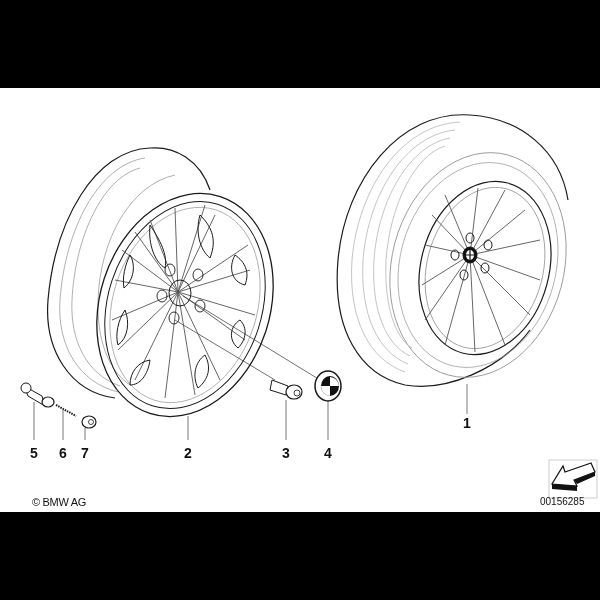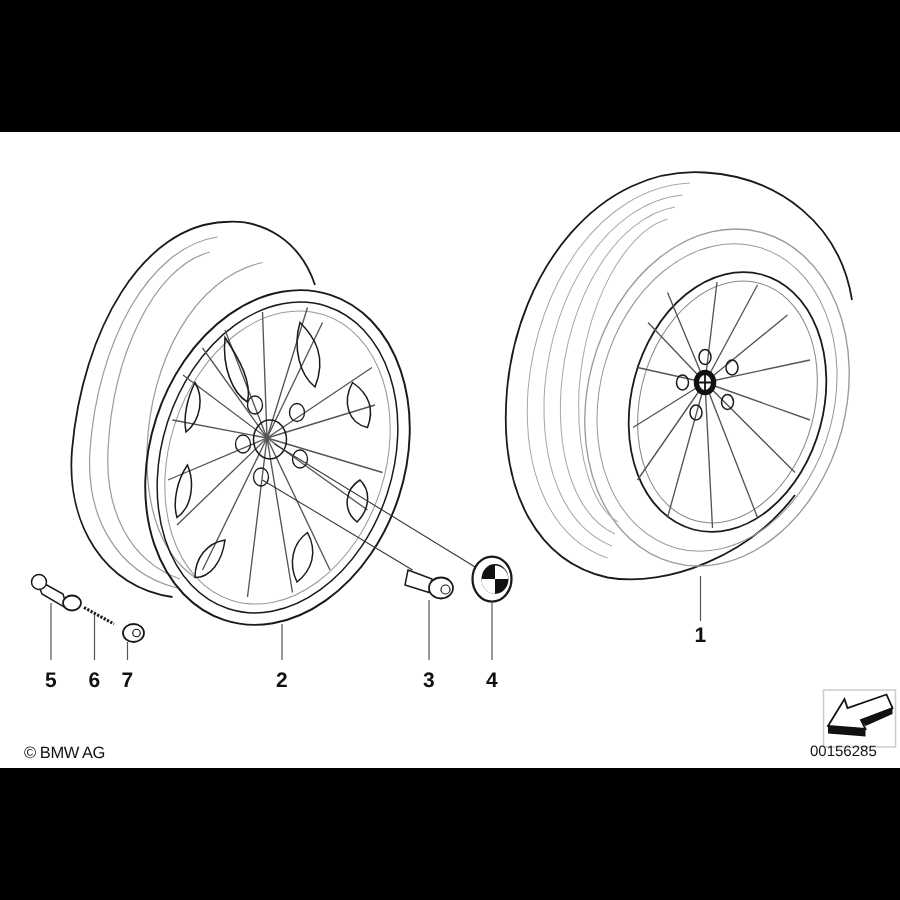--- a/index.html
+++ b/index.html
@@ -2,21 +2,21 @@
 <html><head>
 <meta charset="utf-8">
 <style>
   html, body { margin: 0; padding: 0; background: #000; }
   body { width: 600px; height: 600px; position: relative; overflow: hidden; font-family: "Liberation Sans", sans-serif; }
   .band-top { position: absolute; left: 0; top: 0; width: 600px; height: 88px; background: #000; }
   .band-bottom { position: absolute; left: 0; top: 512px; width: 600px; height: 88px; background: #000; }
   .canvas { position: absolute; left: 0; top: 88px; width: 600px; height: 424px; background: #fff; }
   .canvas svg { position: absolute; left: 0; top: 0; }
   .callout { position: absolute; font-weight: bold; font-size: 14px; color: #111; line-height: 14px; }
-  .copyright { position: absolute; left: 16px; top: 408px; font-size: 11px; color: #111; letter-spacing: -0.3px; }
+  .copyright { position: absolute; left: 32px; top: 408px; font-size: 11px; color: #111; letter-spacing: -0.3px; }
   .docnum { position: absolute; left: 540px; top: 408px; font-size: 10px; color: #111; }
 </style>
 </head>
 <body>
 
 <div class="band-top"></div>
 
 <div class="canvas">
   <svg width="600" height="424" viewBox="0 88 600 424">
 

